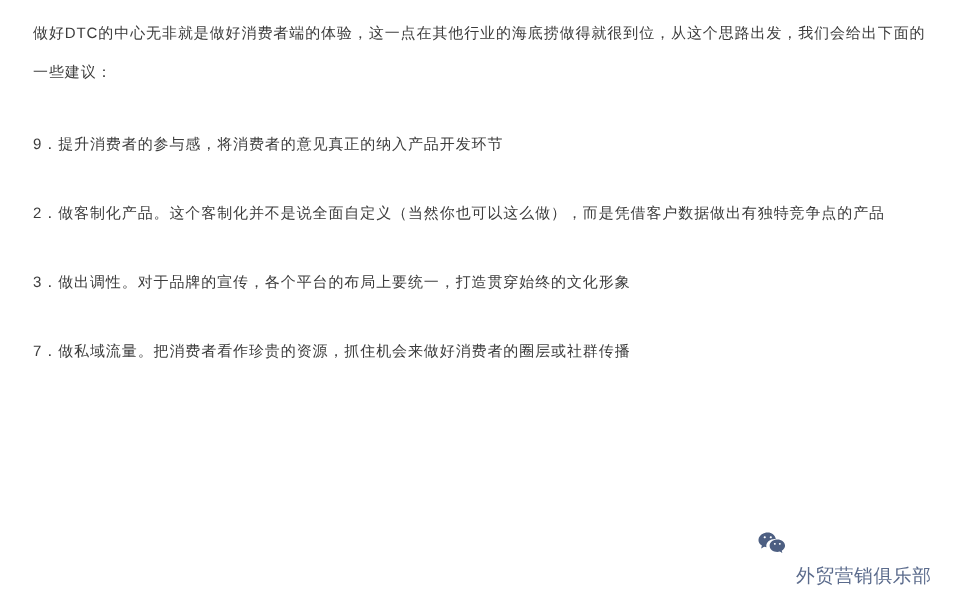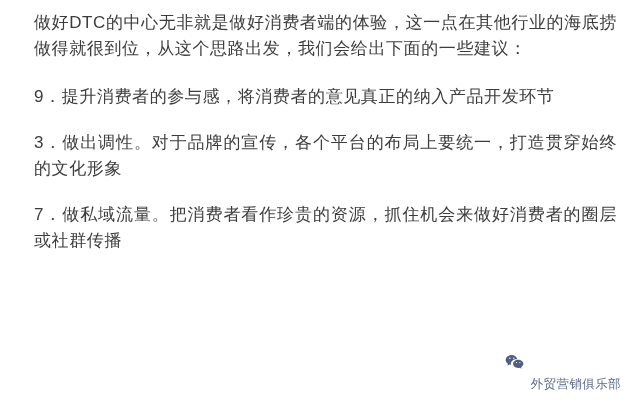--- a/index.html
+++ b/index.html
@@ -15,26 +15,26 @@
     overflow: hidden;
   }
   .page {
     position: relative;
     width: 639px;
     height: 407px;
     box-sizing: border-box;
     padding: 10px 22px 0 22px;
   }
   .para {
-    font-size: 17px;
+    font-size: 10px;
     line-height: 26px;
     letter-spacing: 0.6px;
     color: #3c3c3c;
     text-align: justify;
-    margin: 0 0 18px 12px;
+    margin: 0 0 18px 0;
   }
   .para.intro {
     margin-bottom: 22px;
   }
   .para.item {
     margin-bottom: 20px;
   }
   .footer {
     position: absolute;
     right: 18px;
@@ -58,20 +58,21 @@
 </style>
 </head>
 <body>
 
 <div class="page">
 
   <p class="para intro">做好DTC的中心无非就是做好消费者端的体验，这一点在其他行业的海底捞做得就很到位，从这个思路出发，我们会给出下面的一些建议：</p>
 
   <p class="para item">9．提升消费者的参与感，将消费者的意见真正的纳入产品开发环节</p>
 
+  <p class="para item">2．做客制化产品。这个客制化并不是说全面自定义（当然你也可以这么做），而是凭借客户数据做出有独特竞争点的产品</p>
 
   <p class="para item">3．做出调性。对于品牌的宣传，各个平台的布局上要统一，打造贯穿始终的文化形象</p>
 
   <p class="para item">7．做私域流量。把消费者看作珍贵的资源，抓住机会来做好消费者的圈层或社群传播</p>
 
   <div class="footer">
     <span class="wechat-icon-wrap">
       <svg class="wechat-icon" viewBox="0 0 24 20" xmlns="http://www.w3.org/2000/svg">
         <path fill="#4d5f82" d="M8.6 1.2C4.3 1.2 0.8 4 0.8 7.4c0 1.9 1.1 3.6 2.9 4.8L3 14.6l2.6-1.4c0.6 0.2 1.3 0.3 2 0.4 -0.1-0.4-0.2-0.8-0.2-1.2 0-3.2 3.2-5.8 7.2-5.8 0.3 0 0.5 0 0.8 0C14.8 3.5 12 1.2 8.6 1.2zM6.1 6.1c-0.5 0-0.9-0.4-0.9-0.9 0-0.5 0.4-0.9 0.9-0.9 0.5 0 0.9 0.4 0.9 0.9C7 5.7 6.6 6.1 6.1 6.1zM11.2 6.1c-0.5 0-0.9-0.4-0.9-0.9 0-0.5 0.4-0.9 0.9-0.9 0.5 0 0.9 0.4 0.9 0.9C12.1 5.7 11.7 6.1 11.2 6.1z"></path>
         <path fill="#4d5f82" d="M23.2 12.3c0-2.9-2.9-5.2-6.5-5.2 -3.6 0-6.5 2.3-6.5 5.2 0 2.9 2.9 5.2 6.5 5.2 0.7 0 1.4-0.1 2.1-0.3l2.2 1.2 -0.6-1.9C22 15.4 23.2 13.9 23.2 12.3zM14.6 11.5c-0.4 0-0.8-0.3-0.8-0.8 0-0.4 0.3-0.8 0.8-0.8 0.4 0 0.8 0.3 0.8 0.8C15.4 11.2 15 11.5 14.6 11.5zM18.8 11.5c-0.4 0-0.8-0.3-0.8-0.8 0-0.4 0.3-0.8 0.8-0.8 0.4 0 0.8 0.3 0.8 0.8C19.6 11.2 19.2 11.5 18.8 11.5z"></path>

